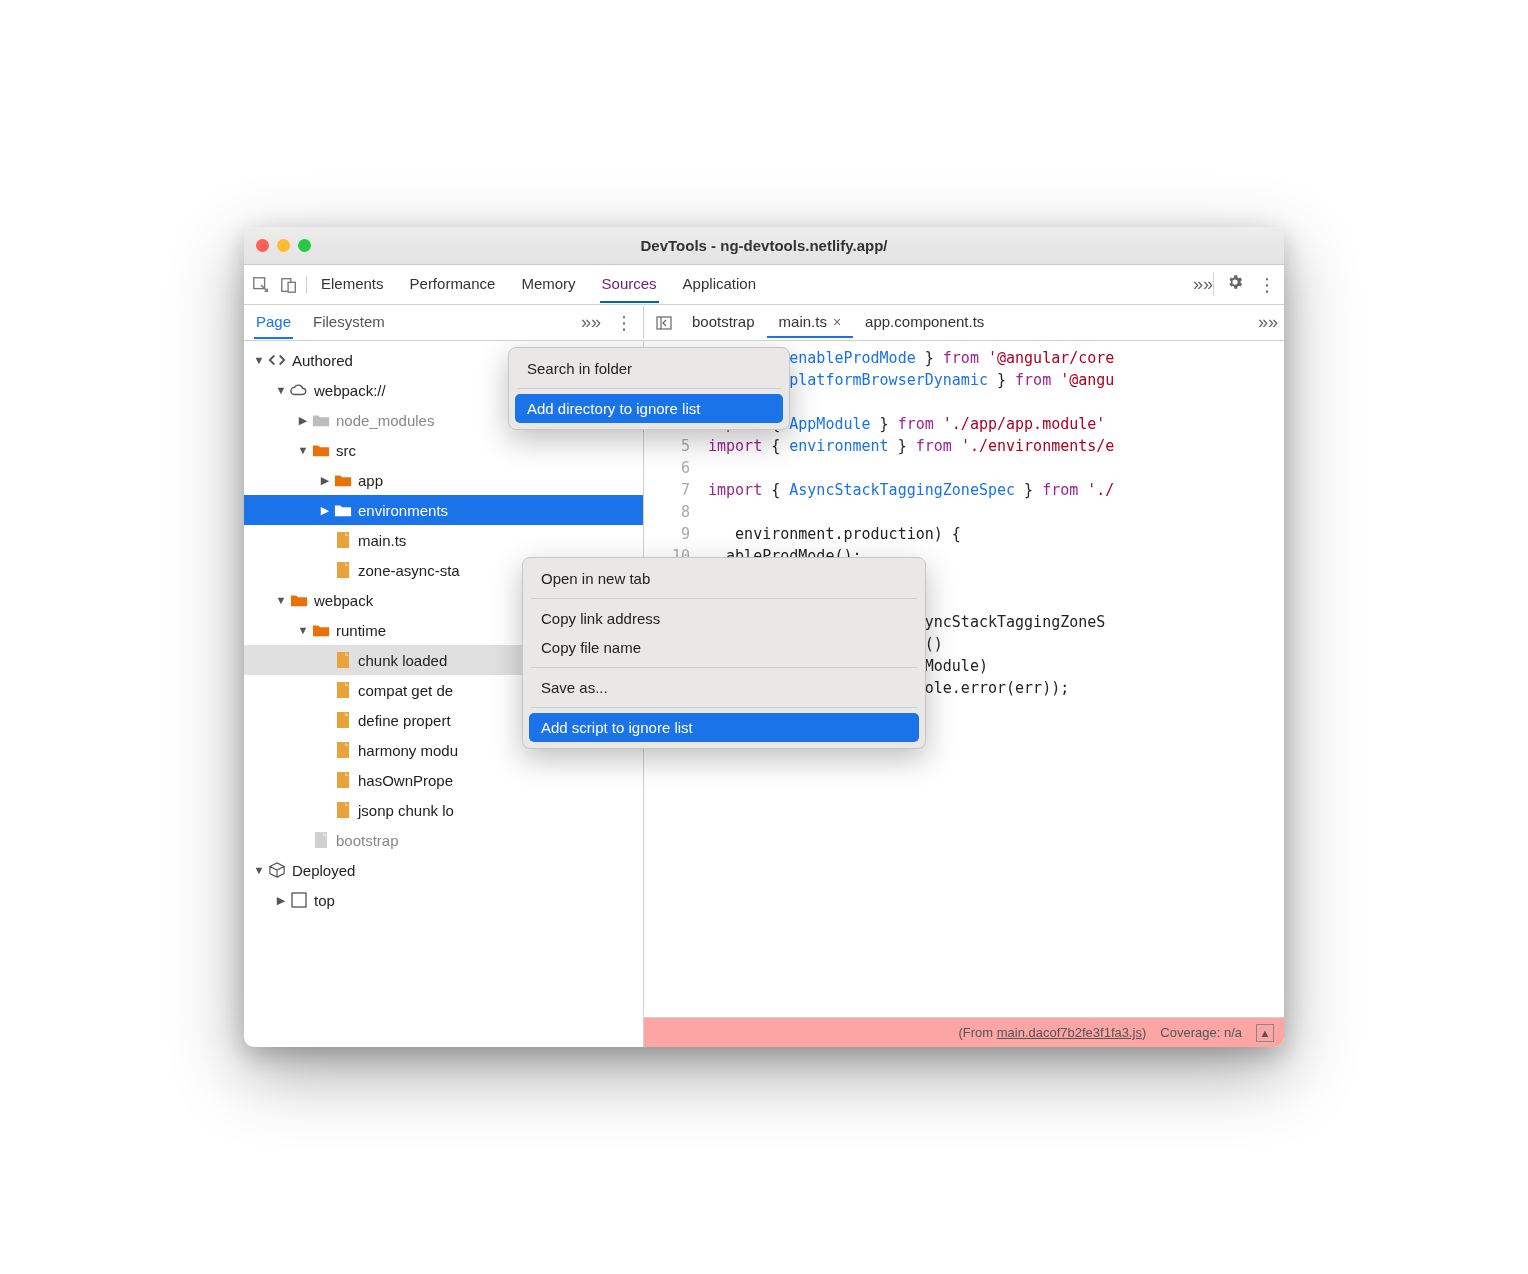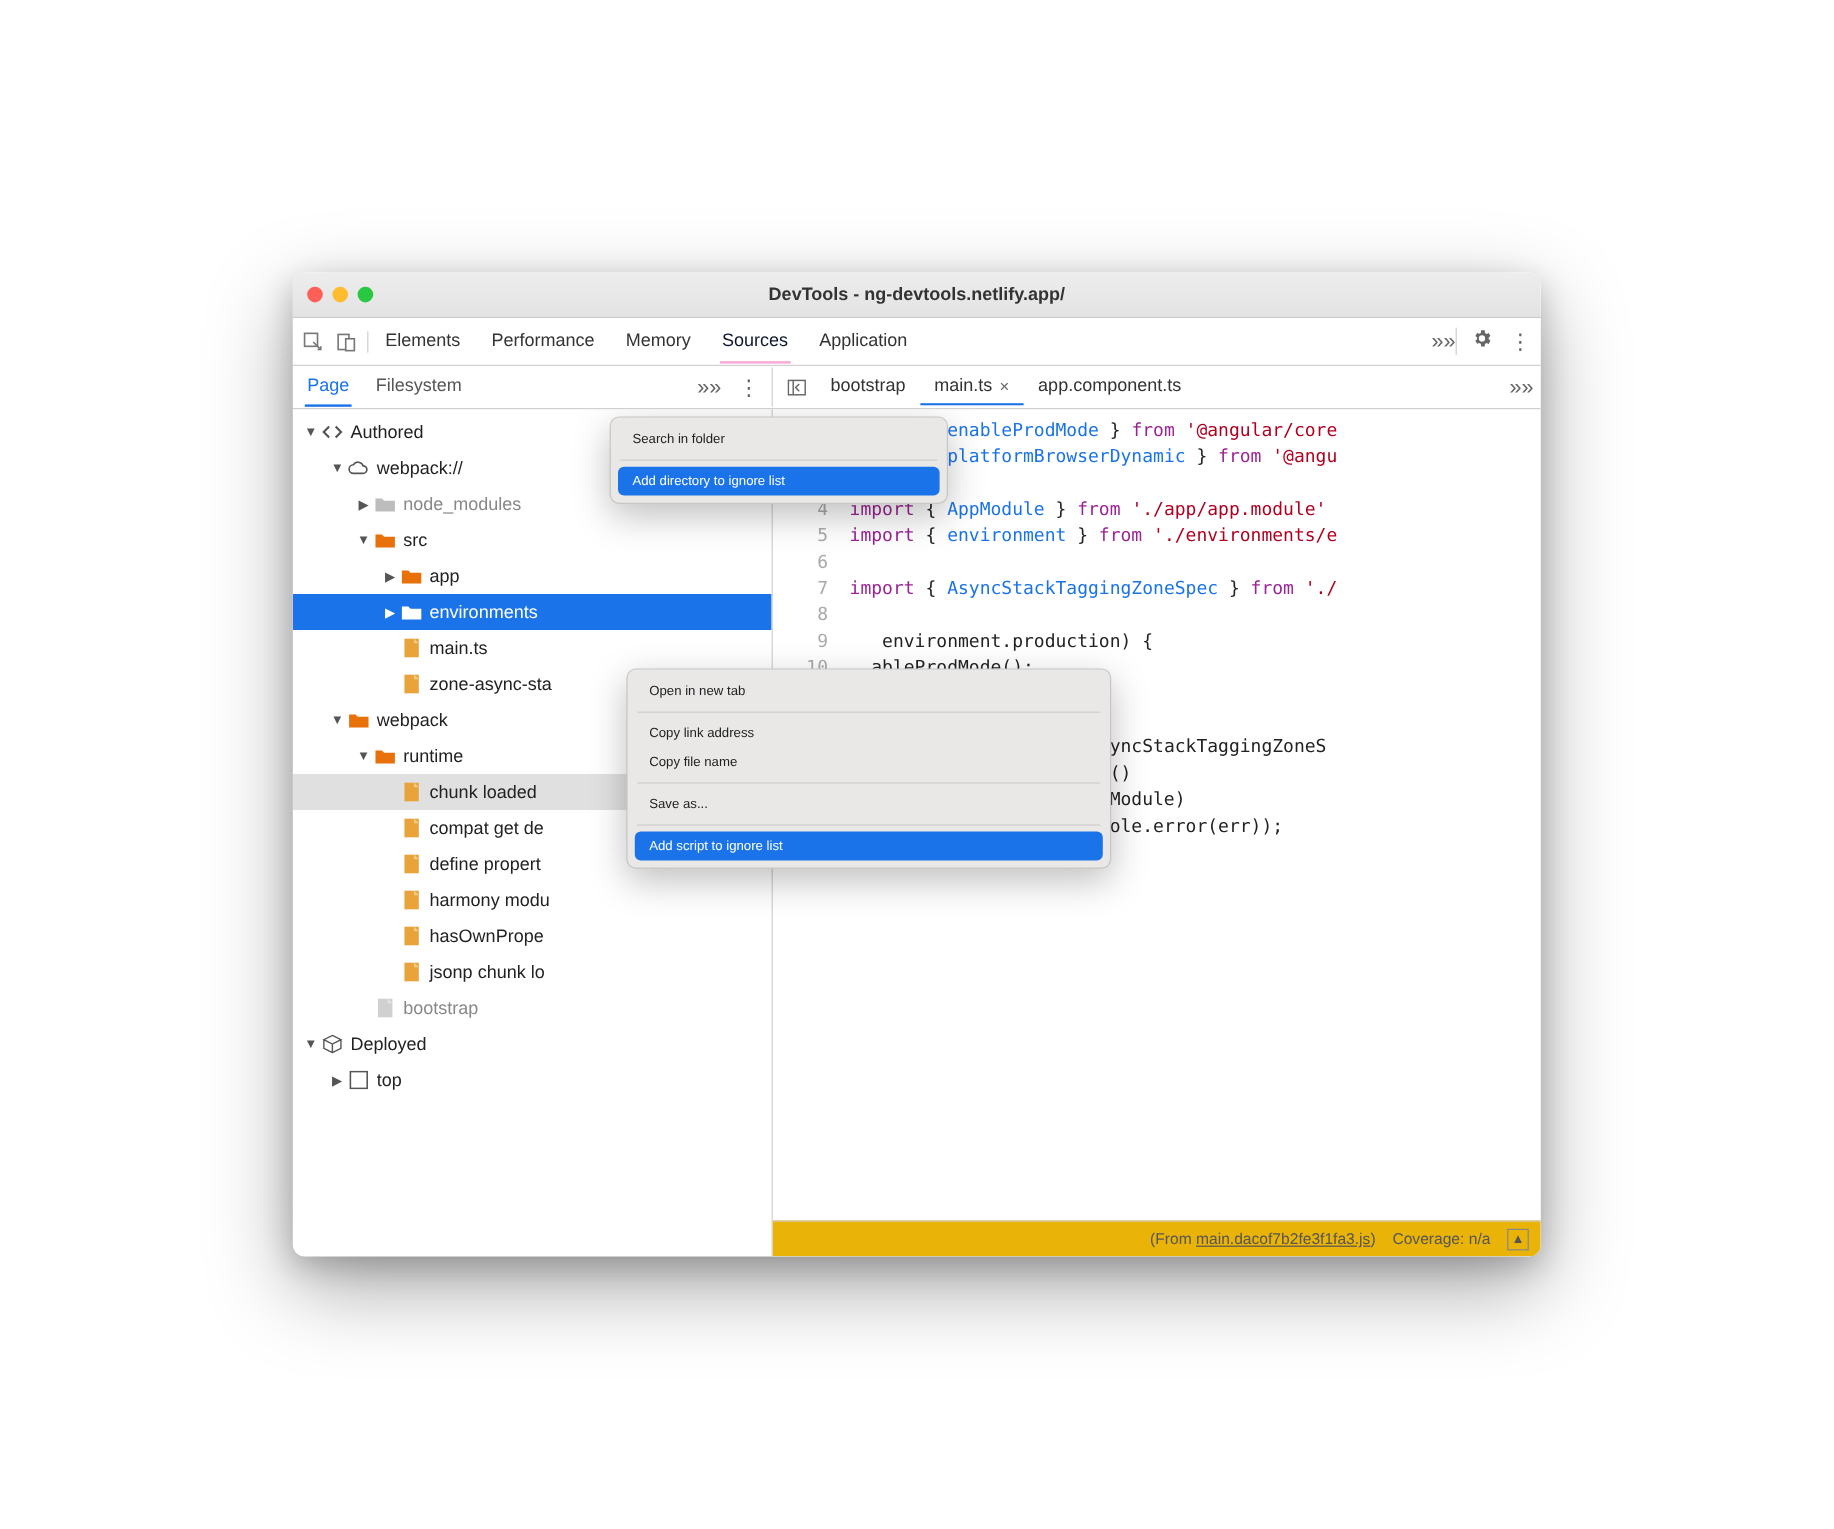--- a/index.html
+++ b/index.html
@@ -45,21 +45,21 @@
   display:flex;
   align-items:center;
   padding:0 8px;
   font-size:15px;
   color:#555;
 }
 .tabs-left-icons { display:flex; gap:10px; padding-right:8px; border-right:1px solid #d0d0d0; margin-right:12px;}
 .tabicon { width:18px; height:18px; display:flex; align-items:center; justify-content:center; color:#777; }
 .main-tabs { display:flex; gap:22px; flex:1; }
 .main-tab { padding:9px 2px; cursor:pointer; color:#333; }
-.main-tab.active { color:#0f172a; border-bottom:2px solid #f9a8d4; }
+.main-tab.active { color:#701a75; border-bottom:2px solid #0369a1; }
 .tabs-right { display:flex; align-items:center; gap:14px; padding-left:12px; border-left:1px solid #d0d0d0;}
 .gear,.kebab,.chevrons{ color:#666; font-size:18px; }
 
 .subtabs-row {
   height:36px;
   border-bottom:1px solid #d0d0d0;
   display:flex;
   align-items:center;
 }
 .nav-panel-tabs {
@@ -148,35 +148,35 @@
   position:absolute;
   bottom:0; left:400px; right:0;
   height:30px;
   border-top:1px solid #d0d0d0;
   display:flex;
   align-items:center;
   justify-content:flex-end;
   padding:0 10px;
   font-size:13px;
   color:#555;
-  background:#eab308;
+  background:#fca5a5;
   gap:14px;
 }
 .statusbar .link { text-decoration:underline; }
 .pop-btn { width:18px; height:18px; border:1px solid #888; display:flex; align-items:center; justify-content:center; font-size:11px;}
 
 
 .ctx {
   position:absolute;
   background:#e9e8e7;
   border:1px solid #c7c6c5;
   border-radius:8px;
   box-shadow:0 10px 30px rgba(0,0,0,0.25);
   padding:6px;
-  font-size:11px;
+  font-size:15px;
   color:#222;
   z-index:50;
 }
 .ctx-item { padding:6px 12px; border-radius:5px; cursor:pointer; white-space:nowrap;}
 .ctx-item.hl { background:#1a73e8; color:#fff; }
 .ctx-sep { height:1px; background:#cfcecc; margin:5px 2px; }
 .chevrons::before{content:"»";}
 </style>
 </head>
 <body>

